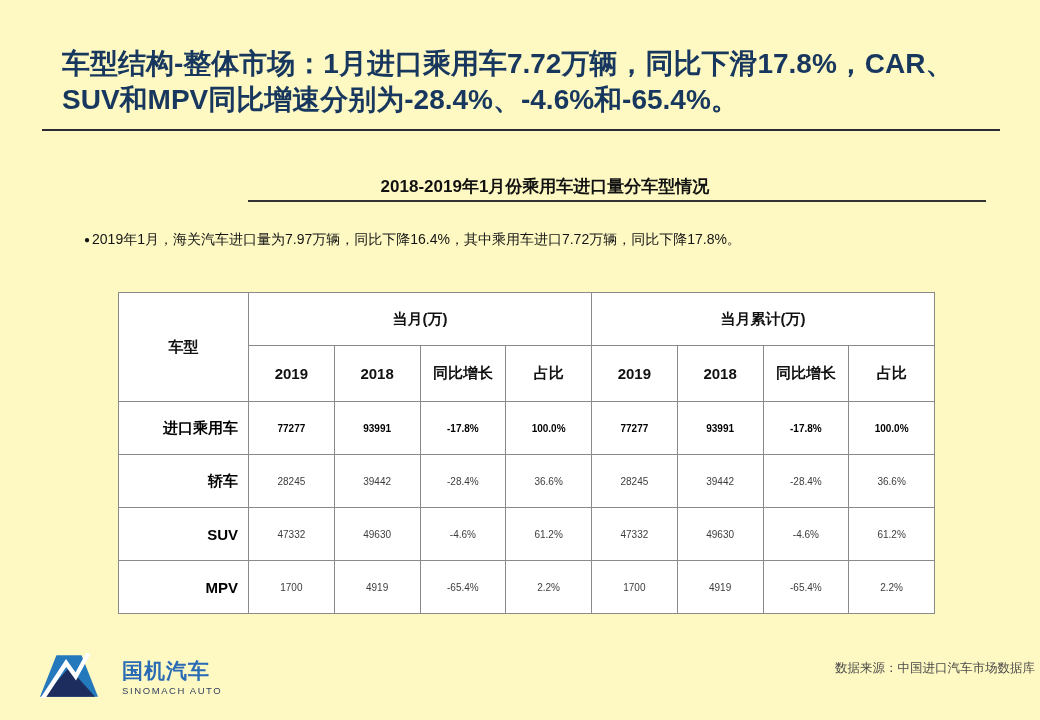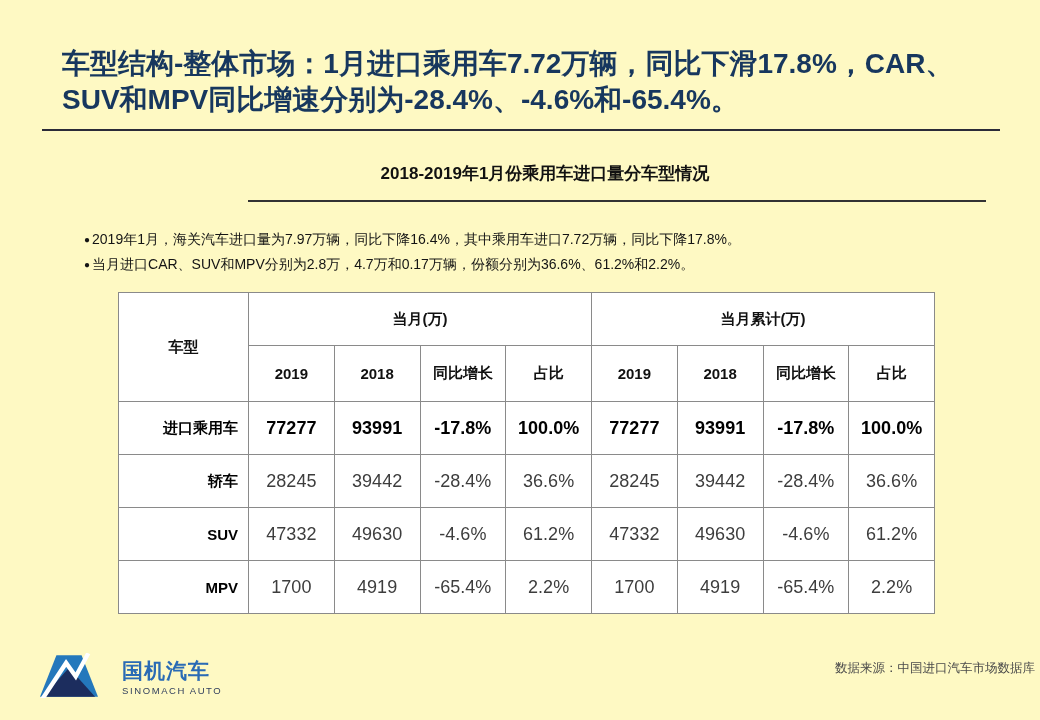--- a/index.html
+++ b/index.html
@@ -16,21 +16,21 @@
     font-size: 28px; line-height: 36px; font-weight: bold;
     color: #17375E; letter-spacing: 0;
   }
   .title-rule {
     position: absolute; left: 42px; top: 129px; width: 958px; height: 2px;
     background: #2b2b38;
   }
 
   
   .subtitle {
-    position: absolute; left: 95px; top: 162px; width: 900px;
+    position: absolute; left: 95px; top: 175px; width: 900px;
     text-align: center; font-size: 17px; font-weight: bold; color: #111;
   }
   .subtitle-rule {
     position: absolute; left: 248px; top: 200px; width: 738px; height: 2px;
     background: #333;
   }
 
   
   .bullets {
     position: absolute; left: 84px; top: 227px; width: 880px;
@@ -45,21 +45,21 @@
     border-collapse: collapse; table-layout: fixed; background: #fff;
   }
   .data-table th, .data-table td {
     border: 1px solid #8a8a8a; text-align: center; vertical-align: middle;
     font-family: "Liberation Sans", "DejaVu Sans", sans-serif;
   }
   .data-table thead th { font-size: 15px; font-weight: bold; color: #111; }
   .data-table thead tr.group-row th { height: 53px; }
   .data-table thead tr.sub-row th { height: 56px; }
   .data-table tbody tr { height: 53px; }
-  .data-table td { font-size: 18px; color: #3d3d3d; }
+  .data-table td { font-size: 10px; color: #3d3d3d; }
   .data-table td.row-label {
     text-align: right; padding-right: 10px;
     font-weight: bold; font-size: 15px; color: #000;
   }
   .data-table tr.total-row td { font-weight: bold; color: #000; }
   .c-label { width: 130px; }
   .c-num { width: 85.75px; }
 
   
   .logo {
@@ -80,21 +80,20 @@
 <div class="slide">
 
   <h1 class="title">车型结构-整体市场：1月进口乘用车7.72万辆，同比下滑17.8%，CAR、SUV和MPV同比增速分别为-28.4%、-4.6%和-65.4%。</h1>
   <div class="title-rule"></div>
 
   <div class="subtitle">2018-2019年1月份乘用车进口量分车型情况</div>
   <div class="subtitle-rule"></div>
 
   <ul class="bullets">
     <li><span class="dot">●</span><span>2019年1月，海关汽车进口量为7.97万辆，同比下降16.4%，其中乘用车进口7.72万辆，同比下降17.8%。</span></li>
-    <li><span class="dot">●</span><span>当月进口CAR、SUV和MPV分别为2.8万，4.7万和0.17万辆，份额分别为36.6%、61.2%和2.2%。</span></li>
   </ul>
 
   <table class="data-table">
     <colgroup>
       <col class="c-label">
       <col class="c-num">
         <col class="c-num">
         <col class="c-num">
         <col class="c-num">
       <col class="c-num">

